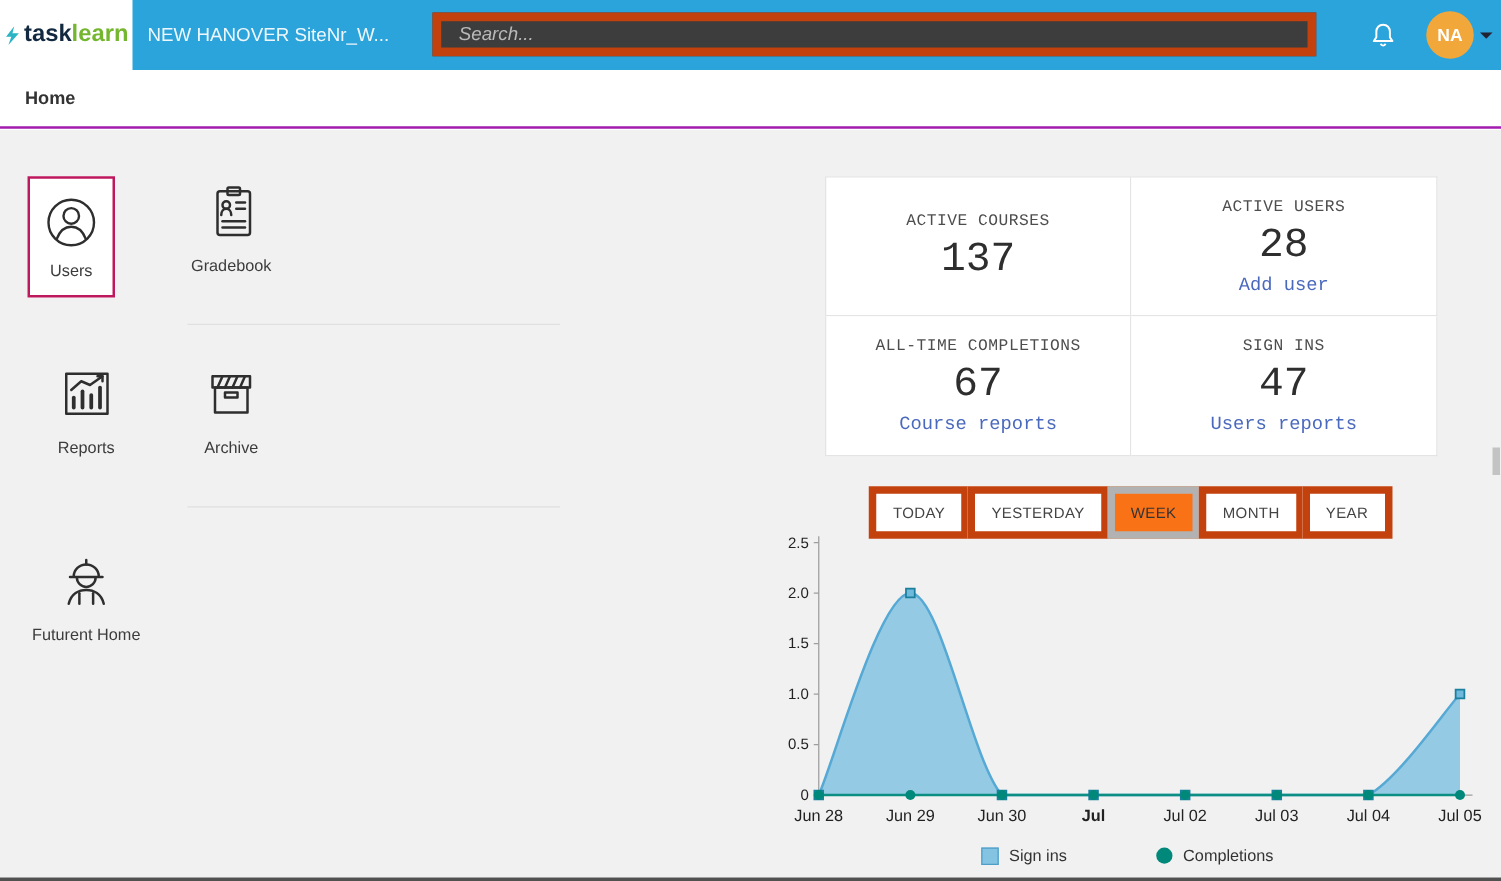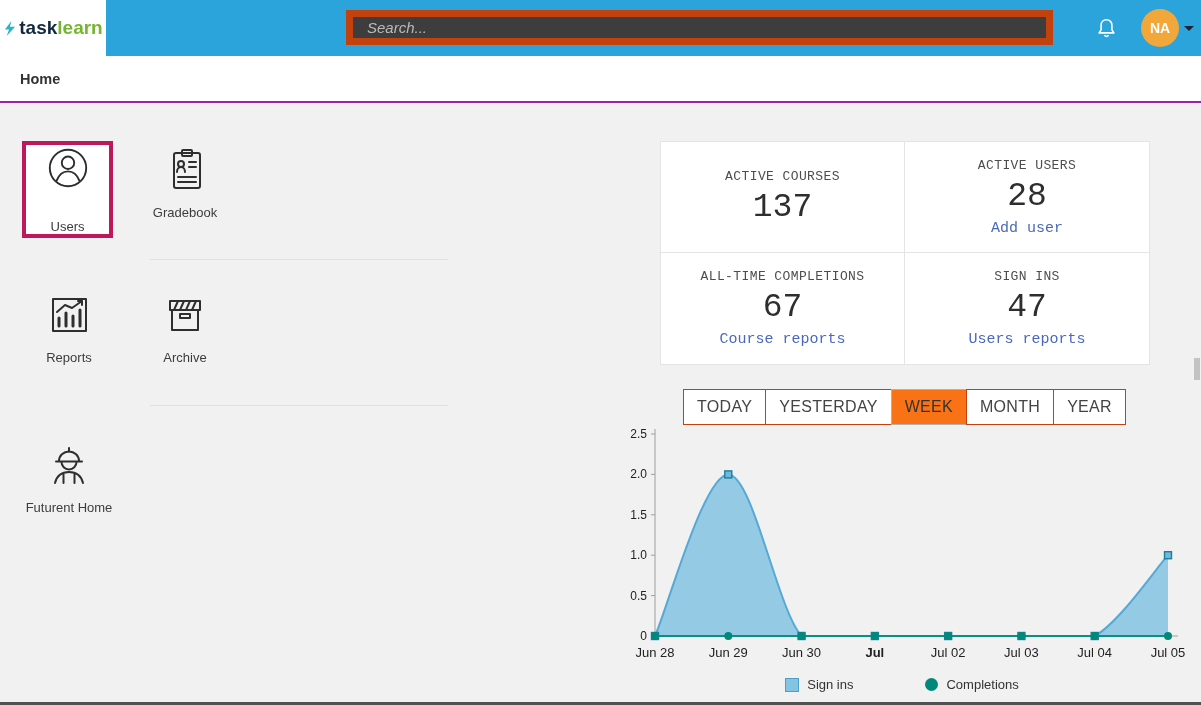--- a/index.html
+++ b/index.html
@@ -35,22 +35,22 @@
     padding-left:20px; }
   .breadcrumb-home { font-size:14.5px; font-weight:bold; color:#333; cursor:pointer; }
 
   
   .main { position:absolute; left:0; top:104px; width:1201px; height:598px;
     background:#f1f1f1; }
 
   .tile { position:absolute; width:92px; display:flex; flex-direction:column;
     align-items:center; gap:11px; cursor:pointer; }
   .tile-label { font-size:13px; color:#3c3c3c; white-space:nowrap; }
-  .tile-users { left:22px; top:37px; width:91px; height:97px; border:4px solid #be185d;
-    background:#fff; justify-content:space-between; gap:8px; }
+  .tile-users { left:22px; top:37px; width:70px; height:97px; border:2px solid #be185d;
+    background:#fff; justify-content:center; gap:8px; }
   .tile-gradebook { left:139px; top:42px;justify-content:flex-end; }
   .tile-reports { left:23px; top:187px; }
   .tile-archive { left:139px; top:187px; }
   .tile-futurent { left:23px; top:337px; }
   .tile svg { stroke:#2e2e2e; fill:none; stroke-width:2; stroke-linecap:round; stroke-linejoin:round; }
   .divider { position:absolute; left:150px; width:298px; height:1px; background:#e0e0e0; }
   .divider-1 { top:155px; } .divider-2 { top:301px; }
 
   
   .stats { position:absolute; left:660px; top:37px; width:490px;
@@ -59,22 +59,22 @@
     display:flex; flex-direction:column; align-items:center; justify-content:center; gap:5px; }
   .stat-cell:nth-child(2), .stat-cell:nth-child(4) { border-left:none; }
   .stat-cell:nth-child(3), .stat-cell:nth-child(4) { border-top:none; }
   .stat-label { font-size:13px; color:#4d4d4d; letter-spacing:.4px; }
   .stat-value { font-size:33px; color:#2e2e2e; }
   .stat-link { font-size:15px; color:#4a69bd; cursor:pointer; }
 
   
   .range { position:absolute; left:660px; top:285px; width:490px;
     display:flex; justify-content:center; }
-  .range-btn { border:1px solid #c2410c; background:#fff; color:#444;
-    font-size:16px; letter-spacing:.3px; padding:8px 13px; margin-left:-1px;
+  .range-btn { border:6px solid #c2410c; background:#fff; color:#444;
+    font-size:12px; letter-spacing:.3px; padding:8px 13px; margin-left:-1px;
     font-family:inherit; cursor:pointer; }
   .range-btn.active { background:#f97316; border-color:#b2b2b2; color:#333; }
 
   
   .chart { position:absolute; left:612px; top:322px; width:580px; }
   .chart svg { display:block; }
   .legend { display:flex; justify-content:center; align-items:center; gap:72px;
     margin-top:13px; font-size:13px; color:#333; }
   .legend-item { display:flex; align-items:center; gap:8px; }
   .swatch-square { width:14px; height:14px; background:#85c3e2; border:1px solid #4d9fc9; }
@@ -89,20 +89,21 @@
 </head>
 <body>
 
 <div class="header">
   <div class="logo-box">
     <svg width="13" height="15" viewBox="0 0 14 16">
       <path d="M9 0 L2 9 H6.5 L4 16 L13 6 H7.5 Z" fill="#2ab4c4"></path>
     </svg>
     <span class="logo-text"><span class="logo-task">task</span><span class="logo-learn">learn</span></span>
   </div>
+  <div class="site-name">NEW HANOVER SiteNr_W...</div>
   <div class="search-wrap">
     <input class="search-input" type="text" placeholder="Search..." style="">
   </div>
   <div class="bell-btn">
     <svg width="21" height="23" viewBox="0 0 24 26">
       <path d="M12 3 C8.2 3 5.8 5.9 5.8 9.4 V14.5 L3.5 18 H20.5 L18.2 14.5 V9.4 C18.2 5.9 15.8 3 12 3 Z" fill="none" stroke="#fff" stroke-width="1.8" stroke-linejoin="round"></path>
       <path d="M9.8 20.5 a2.3 2.3 0 0 0 4.4 0" fill="none" stroke="#fff" stroke-width="1.8"></path>
     </svg>
   </div>
   <div class="avatar">NA</div>

